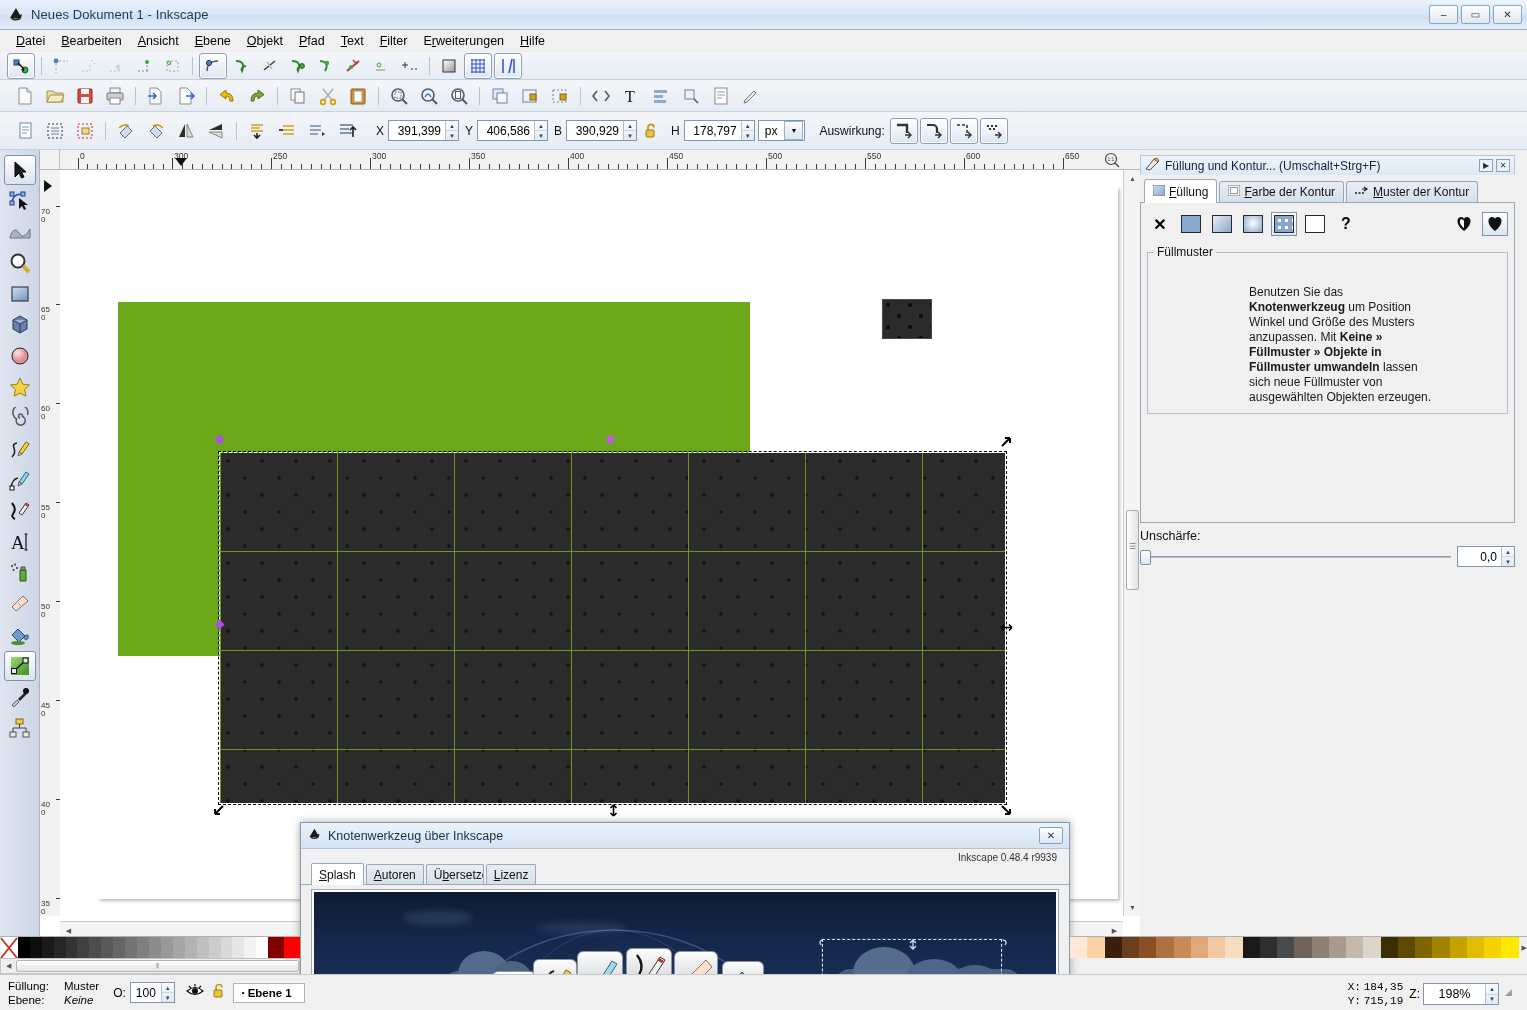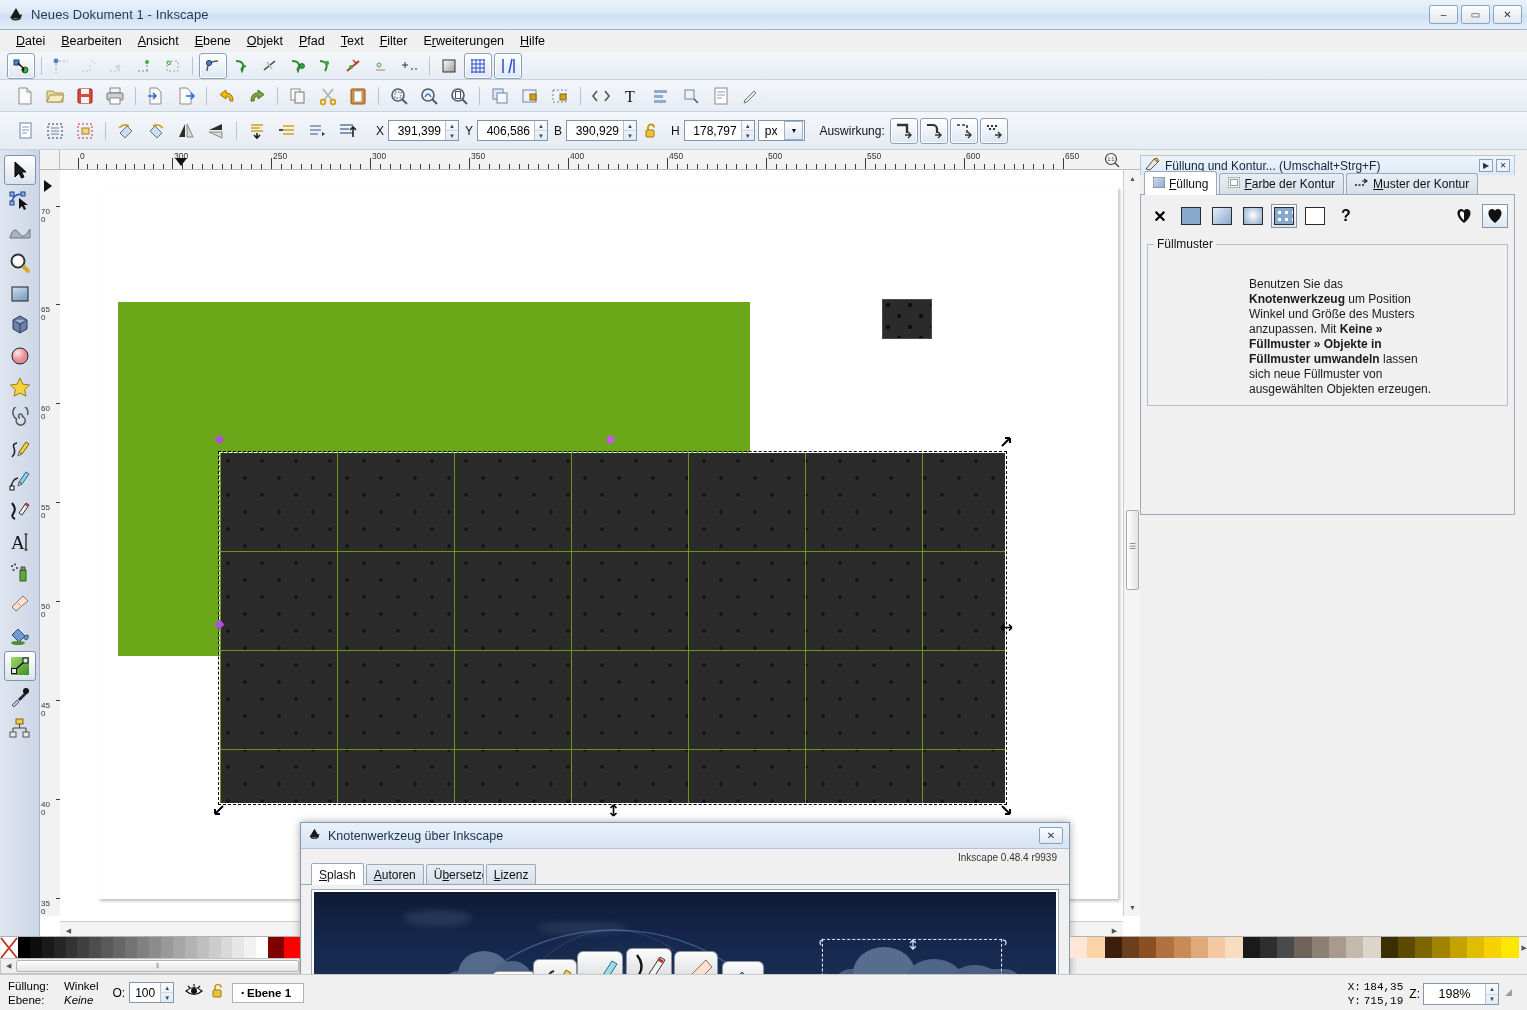--- a/index.html
+++ b/index.html
@@ -268,21 +268,21 @@
     padding-left: 4px;
   }
   #dockhdr .dtitle { font-size: 12px; color: #11243a; margin-left: 4px; }
   #dockhdr .dbtns { margin-left: auto; display: flex; gap: 3px; padding-right: 4px; }
   #dockhdr .dbtn {
     width: 14px; height: 13px; border: 1px solid #8ba1b8;
     background: #eaf1f9; font-size: 8px;
     display: flex; align-items: center; justify-content: center; color: #1e3347;
   }
   #tabstrip {
-    display: flex; align-items: flex-end; height: 20px;
+    display: flex; align-items: flex-end; height: 28px;
     border-bottom: 1px solid #9aa9ba;
     padding-left: 4px; background: #f0f0f0;
   }
   .dtab {
     display: flex; align-items: center; gap: 4px;
     height: 21px; padding: 0 8px;
     border: 1px solid #9aa9ba; border-bottom: none;
     background: linear-gradient(to bottom,#e9eef5,#d6dfe9);
     font-size: 12px; color: #111;
     margin-right: 2px; border-radius: 3px 3px 0 0;
@@ -1427,20 +1427,36 @@
           <span>Winkel und Größe des Musters</span><br>
           <span>anzupassen. Mit </span><b>Keine »</b><br>
           <b>Füllmuster » Objekte in</b><br>
           <b>Füllmuster umwandeln</b><span> lassen</span><br>
           <span>sich neue Füllmuster von</span><br>
           <span>ausgewählten Objekten erzeugen.</span>
         </div>
       </fieldset>
     </div>
 
+    <div class="sliderrow">
+      <div class="slbl">Unschärfe:</div>
+      <div class="slidergrp">
+        <span class="slidertrack">
+          <span class="line"></span>
+          <span class="sthumb" style="left:0;"></span>
+        </span>
+        <span class="slidernum">
+          <span class="val">0,0</span>
+          <span class="spin">
+              <span class="up">▲</span>
+              <span class="dn">▼</span>
+            </span>
+        </span>
+      </div>
+    </div>
 
   </div>
 
   <div id="aboutdlg">
     <div id="abouthdr">
       <span>
         <svg width="15" height="15" viewBox="0 0 18 18">
           <path d="M3 12 L9 2 L13 9 L15 8 L14 12 Z" fill="#1a1a1a"></path>
           <path d="M4 13 Q8 16 14 13 L13 11 Q8 14 5 11 Z" fill="#2b2b2b"></path>
         </svg>
@@ -1595,21 +1611,21 @@
     <span class="swat" style="width:18px; background:#e0bd00;"></span>
     <span class="swat" style="width:18px; background:#f7d100;"></span>
     <span class="swat" style="width:18px; background:#ffe800;"></span>
     <span style="display:flex; align-items:center; font-size:7px; color:#555; margin-left:3px;">▶</span>
   </div>
 
   <div id="statusbar">
     <div class="stlabels">
       <div class="row">
         <span class="k">Füllung:</span>
-        <span class="v">Winkel</span>
+        <span class="v">Muster</span>
       </div>
       <div class="row">
         <span class="k">Ebene:</span>
         <span class="vi">Keine</span>
       </div>
     </div>
 
     <div id="opacity">
       <span class="olbl">O:</span>
       <span class="numfield">

